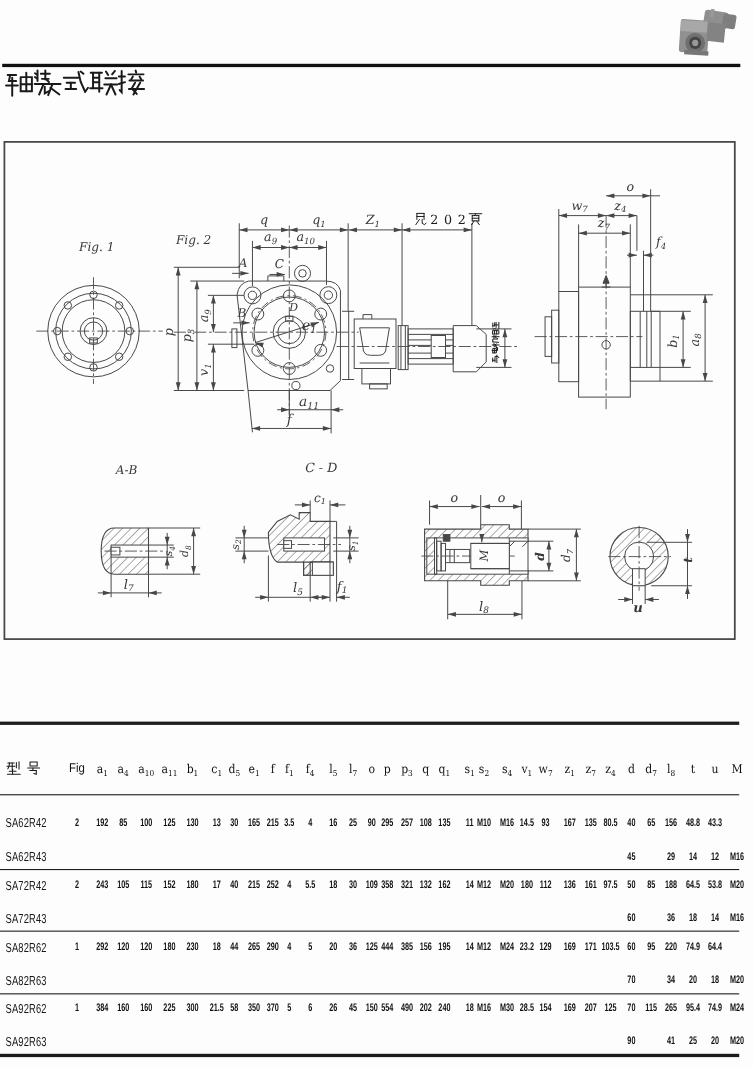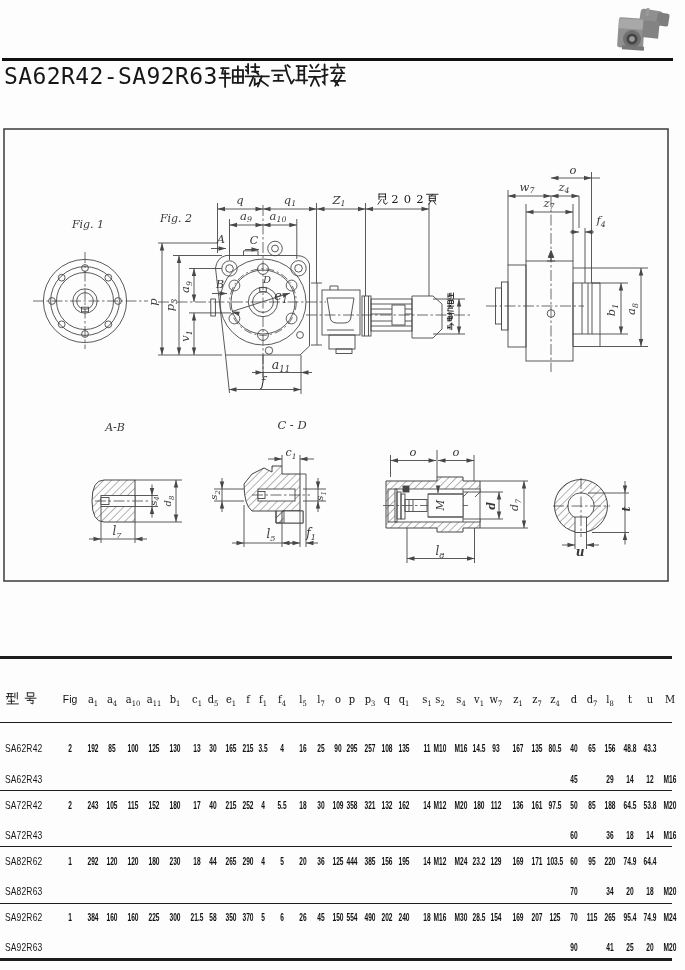--- a/index.html
+++ b/index.html
@@ -41,21 +41,20 @@
     <circle cx="22" cy="33" r="9" fill="#6f6f6f"></circle>
     <circle cx="22" cy="33" r="5.5" fill="#444"></circle>
     <circle cx="22" cy="33" r="2.8" fill="#999"></circle>
     <rect x="33" y="15" width="16" height="17" fill="#838383" transform="rotate(6 41 23)"></rect>
     <rect x="12" y="40" width="22" height="4" fill="#777" transform="rotate(4 23 42)"></rect>
     <rect x="36" y="2" width="3" height="8" fill="#9a9a9a" transform="rotate(9 37 6)"></rect>
    </g>
       </svg></div>
   <div id="top-rule"></div>
   <div id="title">
-    <span id="title-latin">SA62R42-SA92R63</span>
       <span id="title-cn" class="cjk-run">
         <svg width="129.5" height="27.5" viewBox="0 0 129.5 27.5">
           <polyline points="3.0,6.1 10.7,6.1" fill="none" stroke="#1a1a1a" stroke-width="1.79" stroke-linecap="round"></polyline>
           <polyline points="5.3,6.1 4.1,11.7 10.7,11.7" fill="none" stroke="#1a1a1a" stroke-width="1.79" stroke-linecap="round"></polyline>
           <polyline points="1.5,15.8 12.2,15.8" fill="none" stroke="#1a1a1a" stroke-width="1.79" stroke-linecap="round"></polyline>
           <polyline points="7.1,8.7 7.1,25.0" fill="none" stroke="#1a1a1a" stroke-width="1.79" stroke-linecap="round"></polyline>
           <polyline points="14.8,8.1 25.0,8.1 25.0,20.9 14.8,20.9 14.8,8.1" fill="none" stroke="#1a1a1a" stroke-width="1.79" stroke-linecap="round"></polyline>
           <polyline points="19.9,4.1 19.9,20.9" fill="none" stroke="#1a1a1a" stroke-width="1.79" stroke-linecap="round"></polyline>
           <polyline points="14.8,14.5 25.0,14.5" fill="none" stroke="#1a1a1a" stroke-width="1.79" stroke-linecap="round"></polyline>
           <polyline points="30.1,2.0 30.1,11.7" fill="none" stroke="#1a1a1a" stroke-width="1.79" stroke-linecap="round"></polyline>

